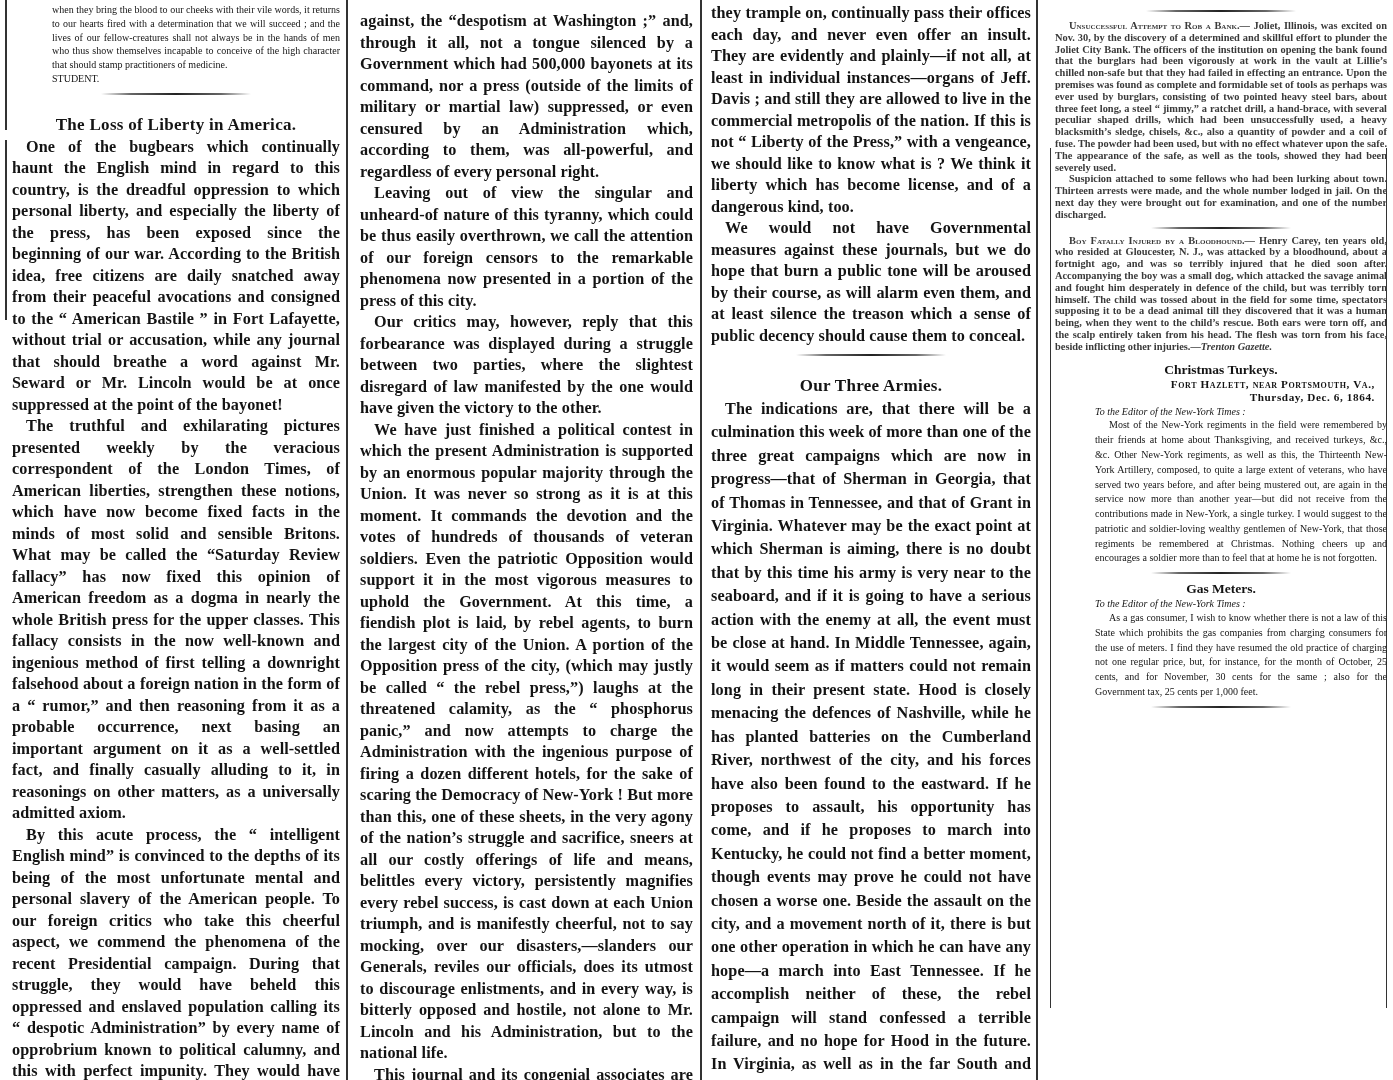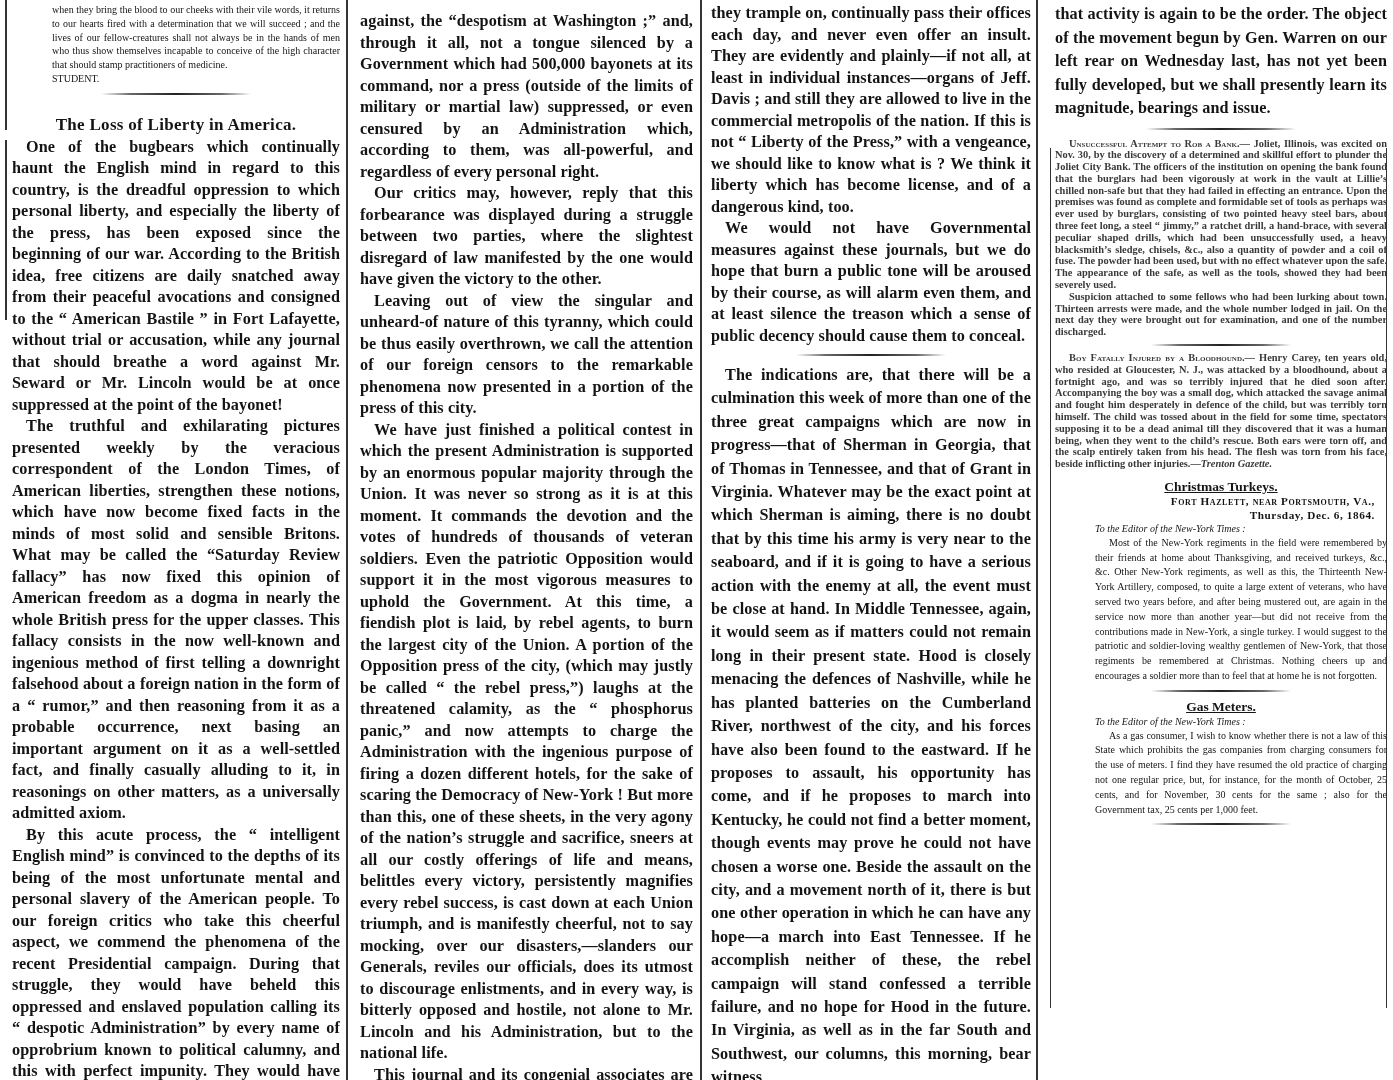--- a/index.html
+++ b/index.html
@@ -10,21 +10,21 @@
   .col2 { left: 350px; width: 353px; padding: 11px 10px 0 10px; }
   .col3 { left: 703px; width: 336px; padding: 3px 8px 0 8px; }
   .col4 { left: 1039px; width: 354px; padding: 3px 6px 0 16px; }
   .rule-v { position: absolute; top: 0; width: 2px; background: #333; }
   p { margin: 0; text-align: justify; text-align-last: left; }
   .body-lg { font-size: 16.2px; line-height: 21.5px; font-weight: bold; letter-spacing: 0.1px; }
   .body-sm { font-size: 10px; line-height: 13.8px; font-weight: normal; margin-left: 40px; }
   .body-xs { font-size: 10.4px; line-height: 11.8px; font-weight: bold; }
   .indent { text-indent: 14px; }
   .headline { text-align: center; font-weight: bold; font-size: 17px; line-height: 24px; margin: 18px 0 0 0; letter-spacing: 0.3px; }
-  .headline-sm { text-align: center; font-weight: bold; font-size: 13.5px; line-height: 17px; margin: 2px 0 0 0; text-decoration: underline; }
+  .headline-sm { text-align: center; font-weight: bold; font-size: 13.5px; line-height: 17px; margin: 2px 0 0 0; }
   .signoff { text-align: center; padding-right: 18px; }
   .divider { width: 150px; height: 2px; margin: 7px auto 8px auto; background: linear-gradient(90deg, #fff 0%, #666 20%, #222 50%, #666 80%, #fff 100%); }
   .divider.short { width: 140px; margin: 6px auto 6px auto; }
   .dateline { text-align: right; font-size: 11.2px; line-height: 13.5px; font-weight: bold; padding-right: 12px; letter-spacing: 0.6px; }
   .italic { font-style: italic; }
   .sc { font-variant: small-caps; }
   .faded { color: #3a3a3a; }
 </style>
 </head>
 <body>
@@ -42,35 +42,35 @@
   <p class="body-sm signoff">STUDENT.</p>
   <div class="divider"></div>
   <div class="headline">The Loss of Liberty in America.</div>
   <p class="body-lg indent">One of the bugbears which continually haunt the English mind in regard to this country, is the dreadful oppression to which personal liberty, and especially the liberty of the press, has been exposed since the beginning of our war. According to the British idea, free citizens are daily snatched away from their peaceful avocations and consigned to the “ American Bastile ” in Fort Lafayette, without trial or accusation, while any journal that should breathe a word against Mr. Seward or Mr. Lincoln would be at once suppressed at the point of the bayonet!</p>
   <p class="body-lg indent">The truthful and exhilarating pictures presented weekly by the veracious correspondent of the London Times, of American liberties, strengthen these notions, which have now become fixed facts in the minds of most solid and sensible Britons. What may be called the “Saturday Review fallacy” has now fixed this opinion of American freedom as a dogma in nearly the whole British press for the upper classes. This fallacy consists in the now well-known and ingenious method of first telling a downright falsehood about a foreign nation in the form of a “ rumor,” and then reasoning from it as a probable occurrence, next basing an important argument on it as a well-settled fact, and finally casually alluding to it, in reasonings on other matters, as a universally admitted axiom.</p>
   <p class="body-lg indent">By this acute process, the “ intelligent English mind” is convinced to the depths of its being of the most unfortunate mental and personal slavery of the American people. To our foreign critics who take this cheerful aspect, we commend the phenomena of the recent Presidential campaign. During that struggle, they would have beheld this oppressed and enslaved population calling its “ despotic Administration” by every name of opprobrium known to political calumny, and this with perfect impunity. They would have seen “ the fettered press” filling column after column with the most atrocious abuse of its “ tyrant,” and exposing every weakness of, and inventing every possible scandal</p>
 </div>
 
 <div class="col col2">
   <p class="body-lg">against, the “despotism at Washington ;” and, through it all, not a tongue silenced by a Government which had 500,000 bayonets at its command, nor a press (outside of the limits of military or martial law) suppressed, or even censured by an Administration which, according to them, was all-powerful, and regardless of every personal right.</p>
+  <p class="body-lg indent">Leaving out of view the singular and unheard-of nature of this tyranny, which could be thus easily overthrown, we call the attention of our foreign censors to the remarkable phenomena now presented in a portion of the press of this city.</p>
   <p class="body-lg indent">Our critics may, however, reply that this forbearance was displayed during a struggle between two parties, where the slightest disregard of law manifested by the one would have given the victory to the other.</p>
-  <p class="body-lg indent">Leaving out of view the singular and unheard-of nature of this tyranny, which could be thus easily overthrown, we call the attention of our foreign censors to the remarkable phenomena now presented in a portion of the press of this city.</p>
   <p class="body-lg indent">We have just finished a political contest in which the present Administration is supported by an enormous popular majority through the Union. It was never so strong as it is at this moment. It commands the devotion and the votes of hundreds of thousands of veteran soldiers. Even the patriotic Opposition would support it in the most vigorous measures to uphold the Government. At this time, a fiendish plot is laid, by rebel agents, to burn the largest city of the Union. A portion of the Opposition press of the city, (which may justly be called “ the rebel press,”) laughs at the threatened calamity, as the “ phosphorus panic,” and now attempts to charge the Administration with the ingenious purpose of firing a dozen different hotels, for the sake of scaring the Democracy of New-York ! But more than this, one of these sheets, in the very agony of the nation’s struggle and sacrifice, sneers at all our costly offerings of life and means, belittles every victory, persistently magnifies every rebel success, is cast down at each Union triumph, and is manifestly cheerful, not to say mocking, over our disasters,—slanders our Generals, reviles our officials, does its utmost to discourage enlistments, and in every way, is bitterly opposed and hostile, not alone to Mr. Lincoln and his Administration, but to the national life.</p>
   <p class="body-lg indent">This journal and its congenial associates are never checked for a moment ; not a word is spoken by the Government against them ; not an edict leveled at them. The soldiers they revile, and the brave men whose cause</p>
 </div>
 
 <div class="col col3">
   <p class="body-lg">they trample on, continually pass their offices each day, and never even offer an insult. They are evidently and plainly—if not all, at least in individual instances—organs of Jeff. Davis ; and still they are allowed to live in the commercial metropolis of the nation. If this is not “ Liberty of the Press,” with a vengeance, we should like to know what is ? We think it liberty which has become license, and of a dangerous kind, too.</p>
   <p class="body-lg indent">We would not have Governmental measures against these journals, but we do hope that burn a public tone will be aroused by their course, as will alarm even them, and at least silence the treason which a sense of public decency should cause them to conceal.</p>
   <div class="divider"></div>
+  <div class="headline">Our Three Armies.</div>
   <p class="body-lg indent" style="line-height:23.4px;">The indications are, that there will be a culmination this week of more than one of the three great campaigns which are now in progress—that of Sherman in Georgia, that of Thomas in Tennessee, and that of Grant in Virginia. Whatever may be the exact point at which Sherman is aiming, there is no doubt that by this time his army is very near to the seaboard, and if it is going to have a serious action with the enemy at all, the event must be close at hand. In Middle Tennessee, again, it would seem as if matters could not remain long in their present state. Hood is closely menacing the defences of Nashville, while he has planted batteries on the Cumberland River, northwest of the city, and his forces have also been found to the eastward. If he proposes to assault, his opportunity has come, and if he proposes to march into Kentucky, he could not find a better moment, though events may prove he could not have chosen a worse one. Beside the assault on the city, and a movement north of it, there is but one other operation in which he can have any hope—a march into East Tennessee. If he accomplish neither of these, the rebel campaign will stand confessed a terrible failure, and no hope for Hood in the future. In Virginia, as well as in the far South and Southwest, our columns, this morning, bear witness</p>
 </div>
 
 <div class="col col4">
-  <p class="body-lg" style="line-height:23.5px;">that activity is again to be the order. The object of the movement begun by Gen. Warren on our left rear on Wednesday last, has not yet been fully developed, but we shall presently learn its magnitude, bearings and issue.</p>
   <div class="divider"></div>
 
   <div>
     <p class="body-xs indent faded"><span class="sc">Unsuccessful Attempt to Rob a Bank.—</span> <span>Joliet, Illinois, was excited on Nov. 30, by the discovery of a determined and skillful effort to plunder the Joliet City Bank. The officers of the institution on opening the bank found that the burglars had been vigorously at work in the vault at Lillie’s chilled non-safe but that they had failed in effecting an entrance. Upon the premises was found as complete and formidable set of tools as perhaps was ever used by burglars, consisting of two pointed heavy steel bars, about three feet long, a steel “ jimmy,” a ratchet drill, a hand-brace, with several peculiar shaped drills, which had been unsuccessfully used, a heavy blacksmith’s sledge, chisels, &amp;c., also a quantity of powder and a coil of fuse. The powder had been used, but with no effect whatever upon the safe. The appearance of the safe, as well as the tools, showed they had been severely used.</span></p>
     <p class="body-xs indent faded">Suspicion attached to some fellows who had been lurking about town. Thirteen arrests were made, and the whole number lodged in jail. On the next day they were brought out for examination, and one of the number discharged.</p>
   </div>
   <div class="divider short"></div>
 
   <div>
     <p class="body-xs indent faded"><span class="sc">Boy Fatally Injured by a Bloodhound.—</span> <span>Henry Carey, ten years old, who resided at Gloucester, N. J., was attacked by a bloodhound, about a fortnight ago, and was so terribly injured that he died soon after. Accompanying the boy was a small dog, which attacked the savage animal and fought him desperately in defence of the child, but was terribly torn himself. The child was tossed about in the field for some time, spectators supposing it to be a dead animal till they discovered that it was a human being, when they went to the child’s rescue. Both ears were torn off, and the scalp entirely taken from his head. The flesh was torn from his face, beside inflicting other injuries.</span><span class="italic">—Trenton Gazette.</span></p>

